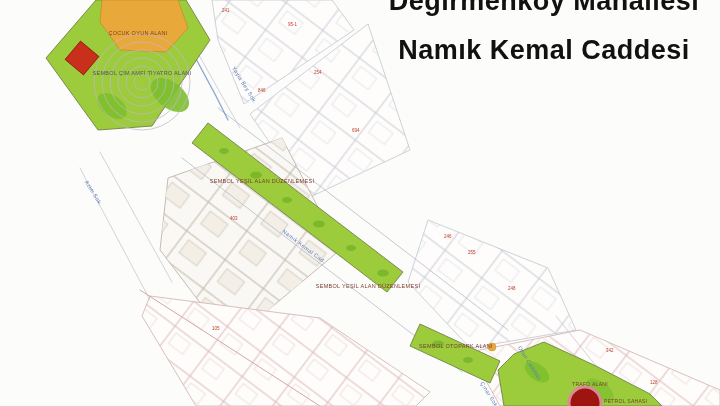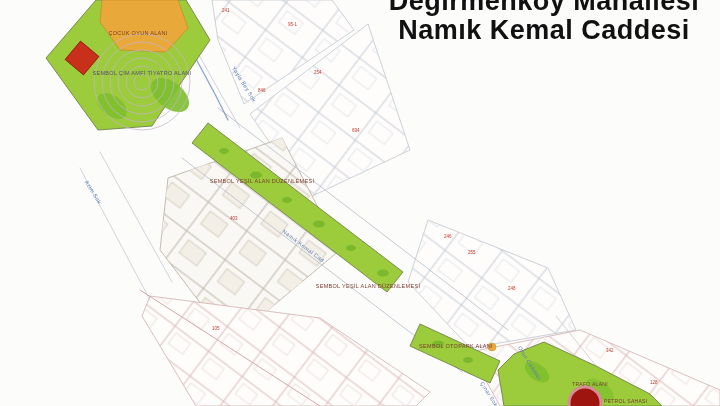--- a/index.html
+++ b/index.html
@@ -6,21 +6,21 @@
   #root{
     position:relative;width:720px;height:406px;overflow:hidden;
     background:#fcfcfb;font-family:"Liberation Sans", sans-serif;
   }
   .title-line{
     position:absolute;left:372px;width:344px;text-align:center;
     font-weight:bold;font-size:27px;color:#111;letter-spacing:0.5px;
     white-space:nowrap;
   }
   #title-line1{top:-14px;}
-  #title-line2{top:15px;}
+  #title-line2{top:35px;}
   svg{position:absolute;left:0;top:0;}
   text{font-family:"Liberation Sans", sans-serif;}
 </style>
 </head>
 <body>
 
 <div id="root">
 
   <svg width="720" height="406" viewBox="0 0 720 406">
 

